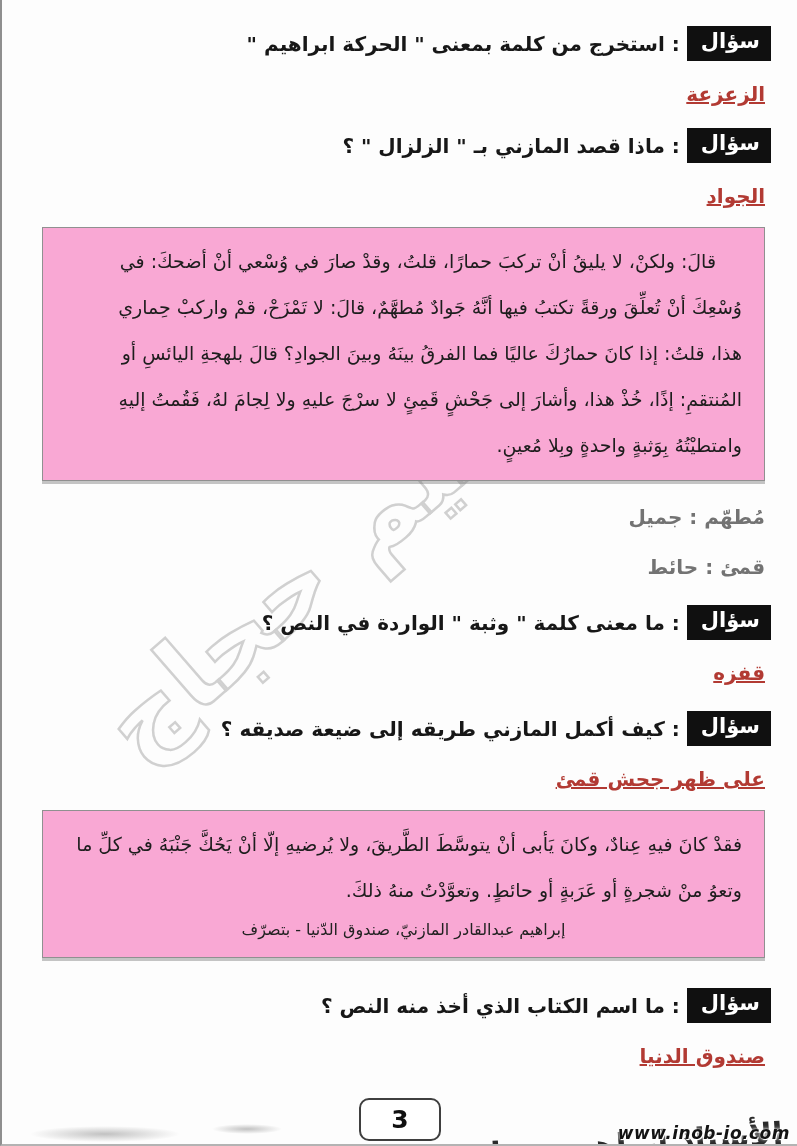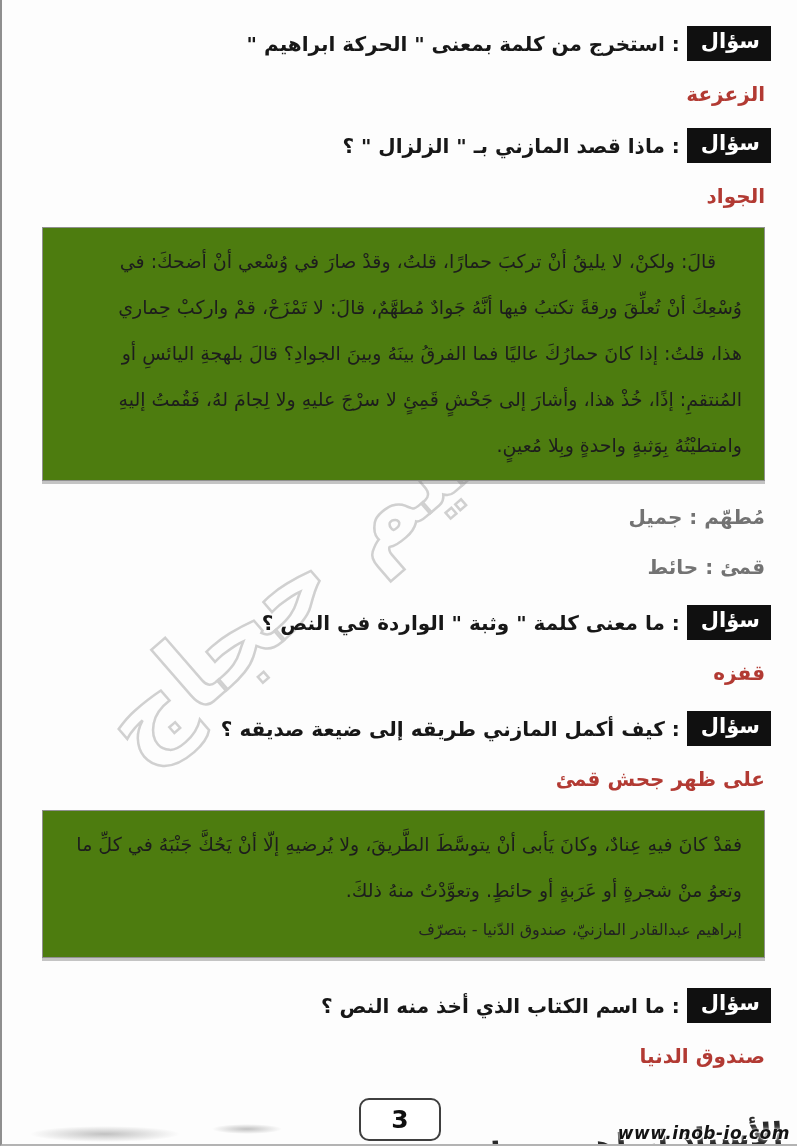--- a/index.html
+++ b/index.html
@@ -18,34 +18,34 @@
 
   
   .q-line{display:flex;align-items:center;gap:7px;}
   .q-label{
     background:#101010;color:#ffffff;
     font-weight:bold;font-size:21px;
     padding:4px 11px 8px 14px;line-height:1.1;
     display:inline-block;
   }
   .q-text{font-weight:bold;font-size:20px;color:#171717;letter-spacing:0;}
-  .answer{color:#b23a33;font-weight:bold;font-size:20px;margin:21px 6px 0 0;}
+  .answer{color:#b23a33;font-weight:bold;font-size:20px;margin:21px 6px 0 0;text-decoration:underline;}
 
   
   .passage-box{
-    background:#4d7c0f;
+    background:#f9a8d4;
     border:1px solid #909090;
     box-shadow:0 3px 0 rgba(110,110,110,0.40);
     margin:19px 6px 0 14px;
     padding:10px 22px 12px 22px;
   }
   .passage-line{font-size:19px;color:#1d1d1d;line-height:46px;white-space:nowrap;}
   .passage-line.first{text-indent:26px;}
   .attribution{
-    direction:rtl;text-align:right;
+    direction:rtl;text-align:center;
     font-size:16px;color:#222222;
     margin:4px 0 2px 0;line-height:1.6;
   }
 
   .vocab{font-weight:bold;font-size:20px;color:#737373;margin:24px 6px 0 0;}
 
   .mt22{margin-top:22px;} .mt26{margin-top:26px;} .mt30{margin-top:30px;}
 
   
   .watermark-name{

